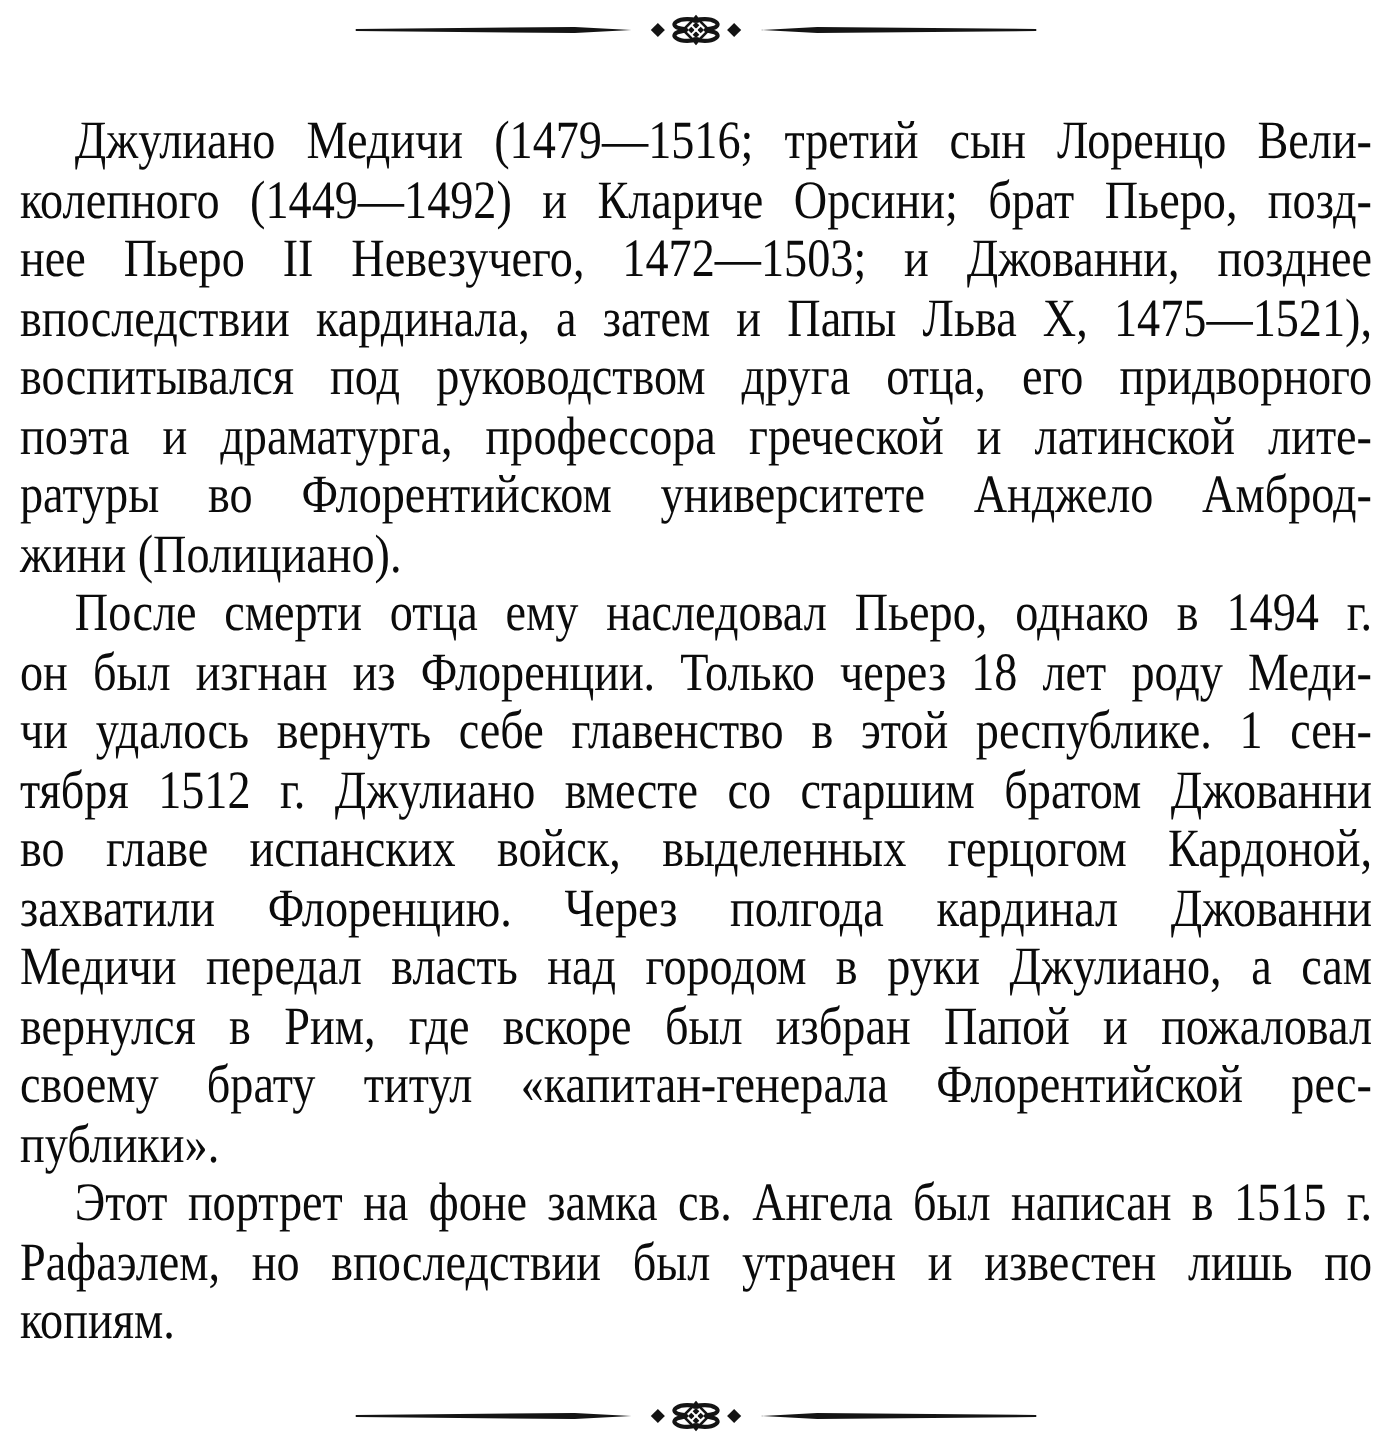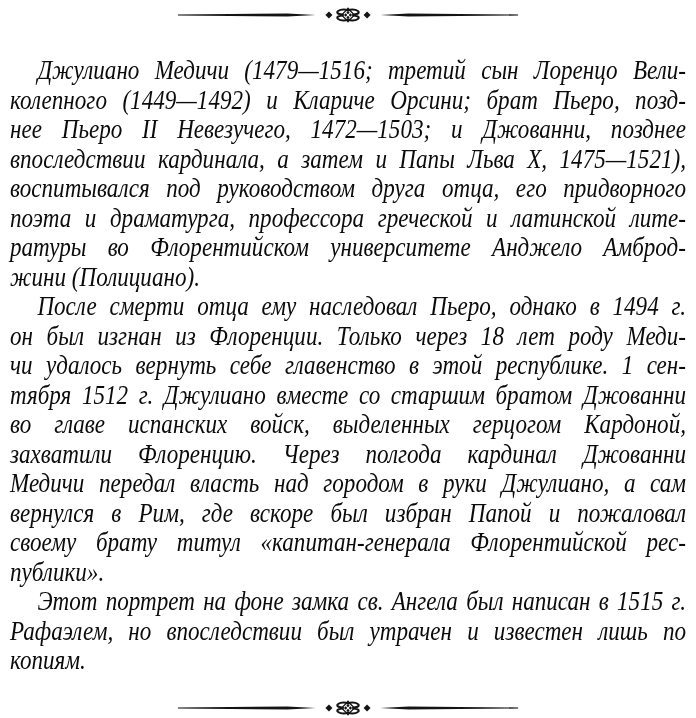--- a/index.html
+++ b/index.html
@@ -20,21 +20,20 @@
     height: 16px;
     display: flex;
     justify-content: center;
     align-items: center;
   }
   .divider.top { padding-top: 7px; }
   .divider.bottom { padding-top: 24px; }
   .textwrap {
     width: 676px;
     margin: 33px 10px 0 10px;
-    font-style: italic;
   }
   .textblock {
     width: 790px;
     transform: scaleX(0.8557);
     transform-origin: 0 0;
     font-family: "Liberation Serif", serif;
     font-size: 27px;
     line-height: 29.5px;
     color: #0b0b0b;
     text-rendering: optimizeLegibility;

